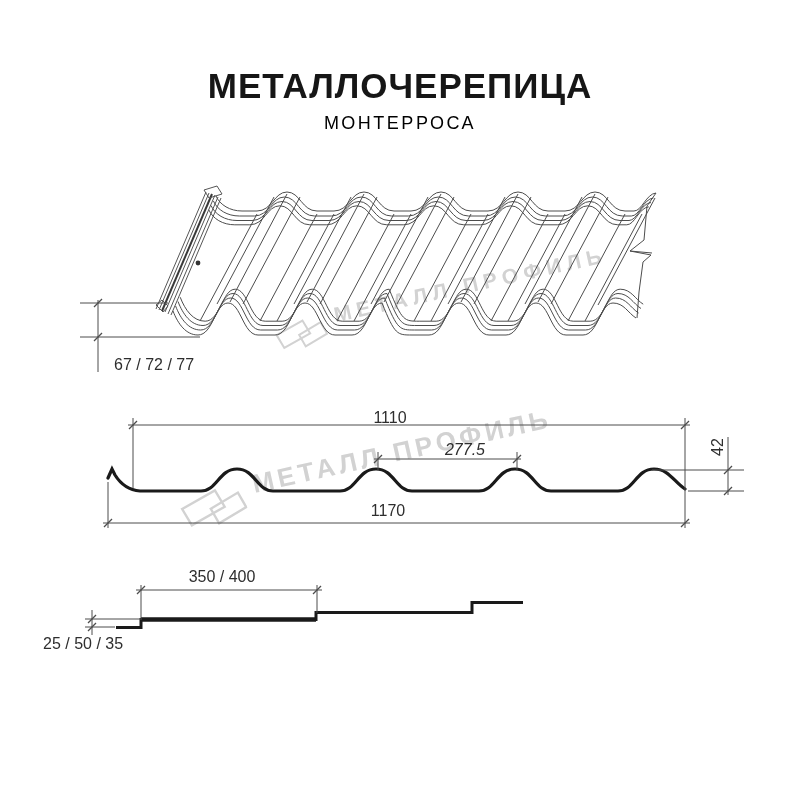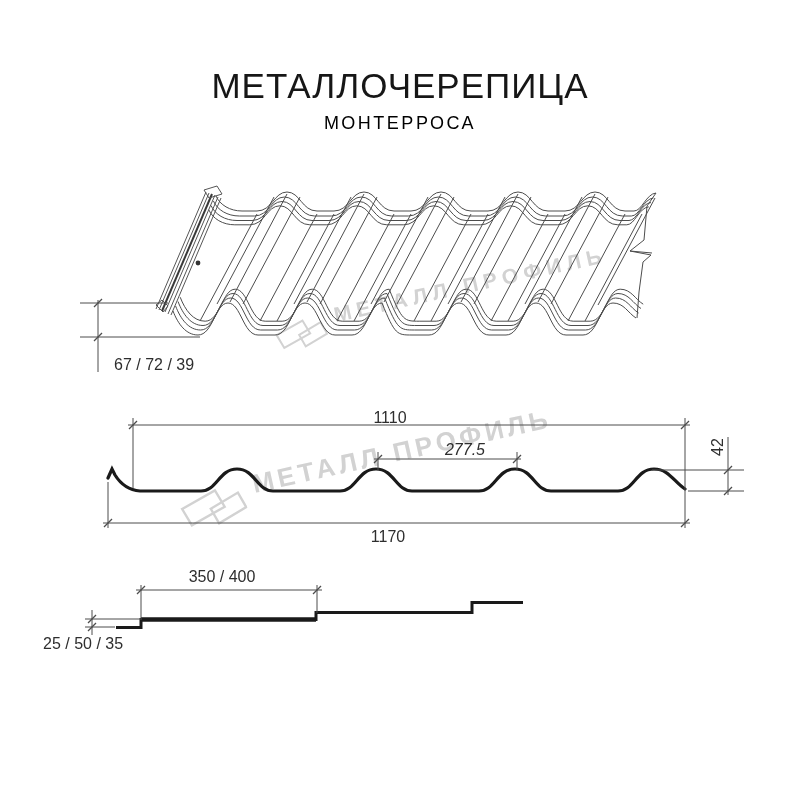--- a/index.html
+++ b/index.html
@@ -3,21 +3,21 @@
 <meta charset="utf-8">
 <style>
   html,body{margin:0;padding:0;}
   body{
     width:800px;height:800px;background:#ffffff;position:relative;overflow:hidden;
     font-family:"Liberation Sans", sans-serif;
   }
   .abs{position:absolute;}
   .title{
     left:0;right:0;top:66px;text-align:center;
-    font-size:35px;font-weight:normal;letter-spacing:1px;color:#161616;
+    font-size:35px;font-weight:bold;letter-spacing:1px;color:#161616;
   }
   .subtitle{
     left:0;right:0;top:113px;text-align:center;
     font-size:18px;font-weight:normal;letter-spacing:2.5px;color:#000000;
   }
   .dim{
     font-size:16px;color:#2e2e2e;white-space:nowrap;z-index:3;
   }
   .dim.center{text-align:center;}
   .watermark{
@@ -156,25 +156,25 @@
     <line x1="85" y1="627" x2="115" y2="627"></line>
     <line x1="92" y1="610" x2="92" y2="635"></line>
     <line x1="88" y1="623" x2="96" y2="615" stroke-width="1.3"></line>
     <line x1="88" y1="631" x2="96" y2="623" stroke-width="1.3"></line>
   </g>
 </svg>
 
 <div class="abs title">МЕТАЛЛОЧЕРЕПИЦА</div>
 <div class="abs subtitle">МОНТЕРРОСА</div>
 
-<div class="abs dim" style="left:114px;top:356px;">67 / 72 / 39</div>
+<div class="abs dim" style="left:114px;top:356px;">67 / 72 / 77</div>
 
 <div class="abs dim center" style="left:360px;top:409px;width:60px;">1110</div>
 
 <div class="abs dim center" style="left:430px;top:441px;width:70px;font-style:italic;">277.5</div>
 
 <div class="abs dim rot90" style="left:700px;top:438px;">42</div>
 
-<div class="abs dim center" style="left:358px;top:528px;width:60px;">1170</div>
+<div class="abs dim center" style="left:358px;top:502px;width:60px;">1170</div>
 
 <div class="abs dim center" style="left:182px;top:568px;width:80px;">350 / 400</div>
 
 <div class="abs dim" style="left:43px;top:635px;">25 / 50 / 35</div>
 
 </body></html>

